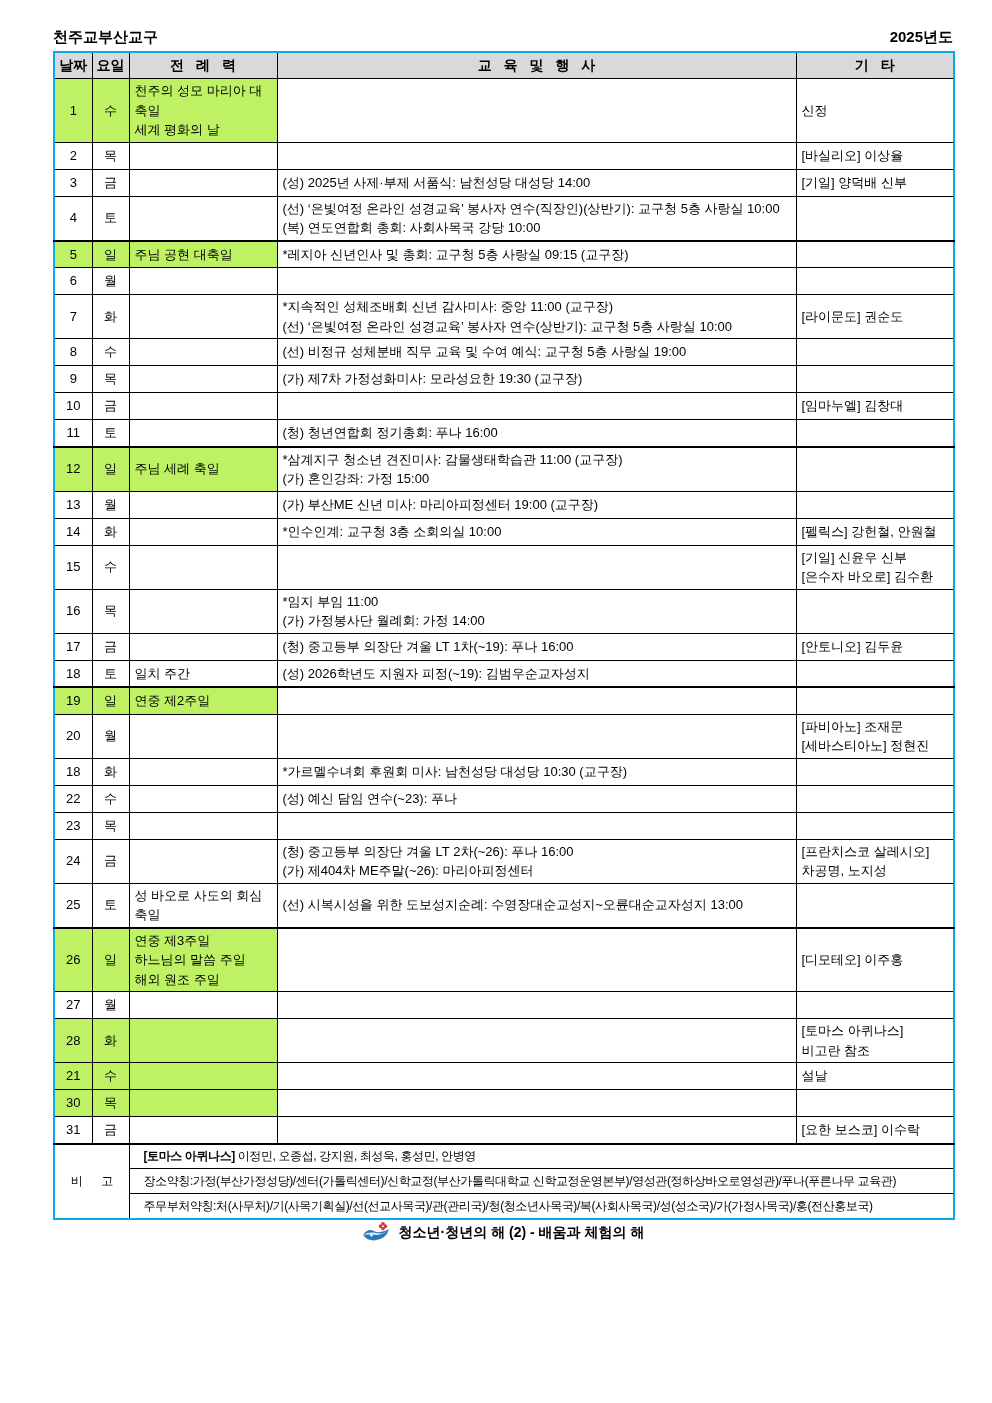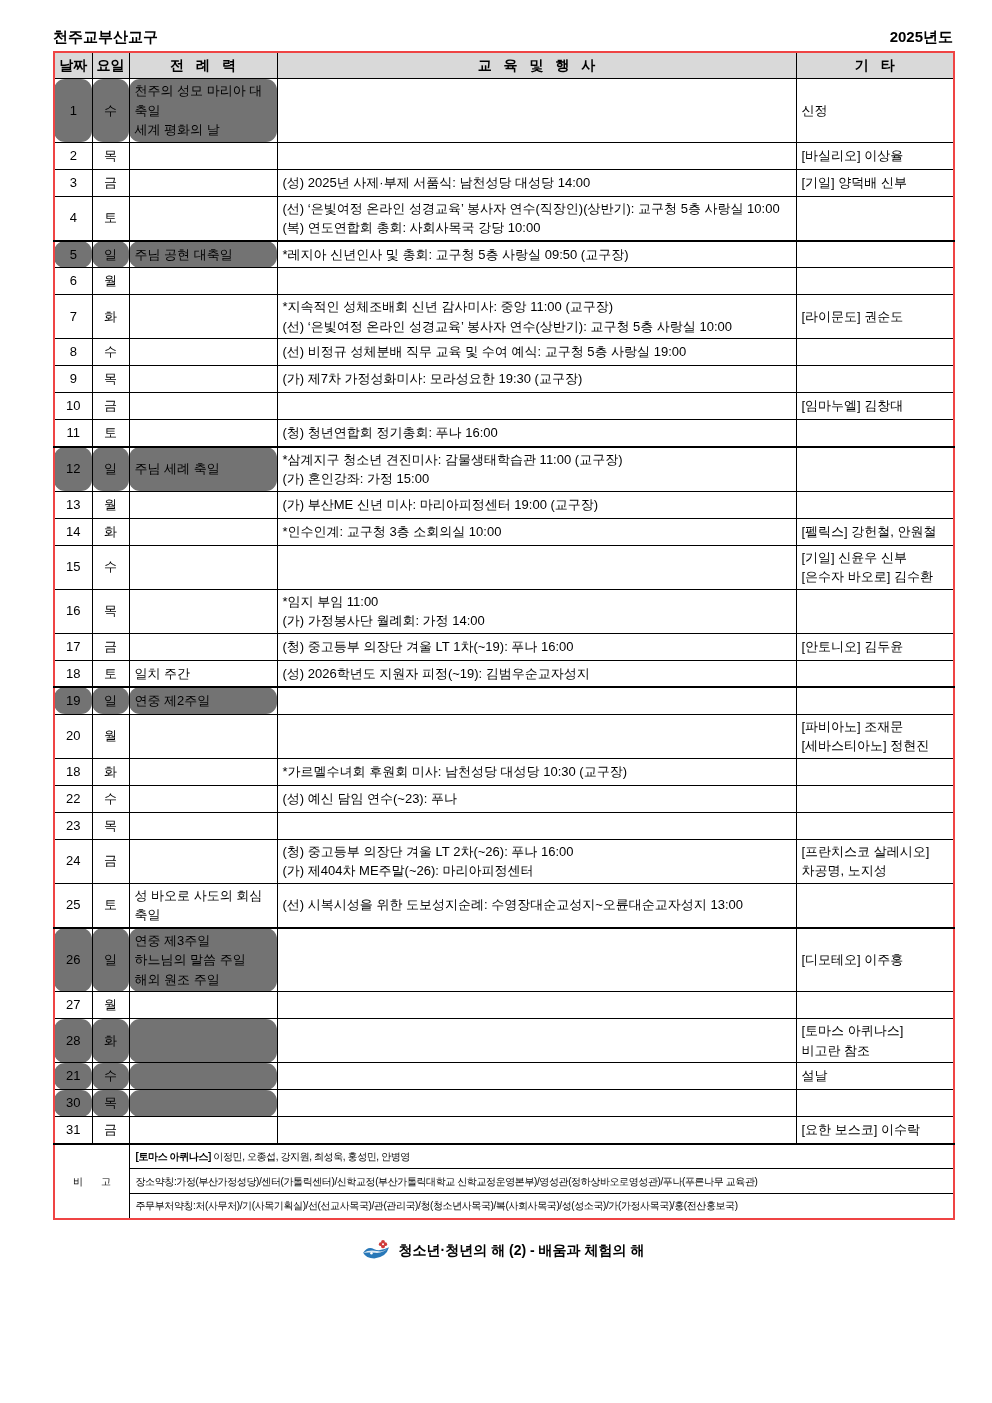--- a/index.html
+++ b/index.html
@@ -15,54 +15,54 @@
     text-align: center; font-size: 25px; font-weight: 700;
     letter-spacing: 1px; margin: 6px 0 10px 0;
   }
   .meta-row {
     display: flex; justify-content: space-between; align-items: center;
     font-size: 15px; font-weight: 700; margin-bottom: 4px; width: 900px;
   }
 
   table.schedule {
     width: 900px; border-collapse: collapse; table-layout: fixed;
-    border: 2px solid #ef4444;
+    border: 2px solid #0ea5e9;
   }
   .schedule th, .schedule td {
     border: 1px solid #000;
     font-size: 13px; line-height: 1.5;
     padding: 2px 5px; vertical-align: middle;
     overflow: hidden; word-break: break-all;
   }
   .schedule thead th {
     background: #d9d9d9; font-weight: 700; font-size: 14px;
     height: 24px; text-align: center; padding: 2px;
   }
   .schedule thead th.sp { word-spacing: 8px; }
   col.c-date { width: 38px; }
   col.c-day { width: 37px; }
   col.c-liturgy { width: 148px; }
   col.c-events { width: 519px; }
   col.c-etc { width: 158px; }
 
   tbody tr { height: 27px; }
   tr.week-start td { border-top: 2px solid #000; }
-  td.hl { background: #737373; border-radius: 11px; }
+  td.hl { background: #bef264; }
   td.c-center { text-align: center; }
   td .line { white-space: normal; }
 
   tbody.remarks tr { height: 25px; }
-  tbody.remarks td { font-size: 10px; letter-spacing: -0.4px; padding: 2px 6px; }
+  tbody.remarks td { font-size: 12px; letter-spacing: -0.4px; padding: 2px 14px; }
   tbody.remarks { border-top: 2px solid #000; }
   td.remarks-label { text-align: center; word-spacing: 16px; font-size: 13px; }
   .b { font-weight: 700; }
 
   .page-footer {
     width: 900px; display: flex; justify-content: center; align-items: center;
-    gap: 7px; margin-top: 19px;
+    gap: 7px; margin-top: 1px;
   }
   .page-footer .f-text { font-size: 14px; font-weight: 700; }
   .logo-svg { display: block; }
 </style>
 </head>
 <body>
 
 <div class="sheet">
 
 
@@ -131,21 +131,21 @@
           </td>
           <td></td>
         </tr>
         <tr class="week-start">
           <td class="c-center hl">5</td>
           <td class="c-center hl">일</td>
           <td class="hl">
             <div class="line">주님 공현 대축일</div>
           </td>
           <td>
-            <div class="line">*레지아 신년인사 및 총회: 교구청 5층 사랑실 09:50 (교구장)</div>
+            <div class="line">*레지아 신년인사 및 총회: 교구청 5층 사랑실 09:15 (교구장)</div>
           </td>
           <td></td>
         </tr>
         <tr>
           <td class="c-center">6</td>
           <td class="c-center">월</td>
           <td></td>
           <td></td>
           <td></td>
         </tr>

